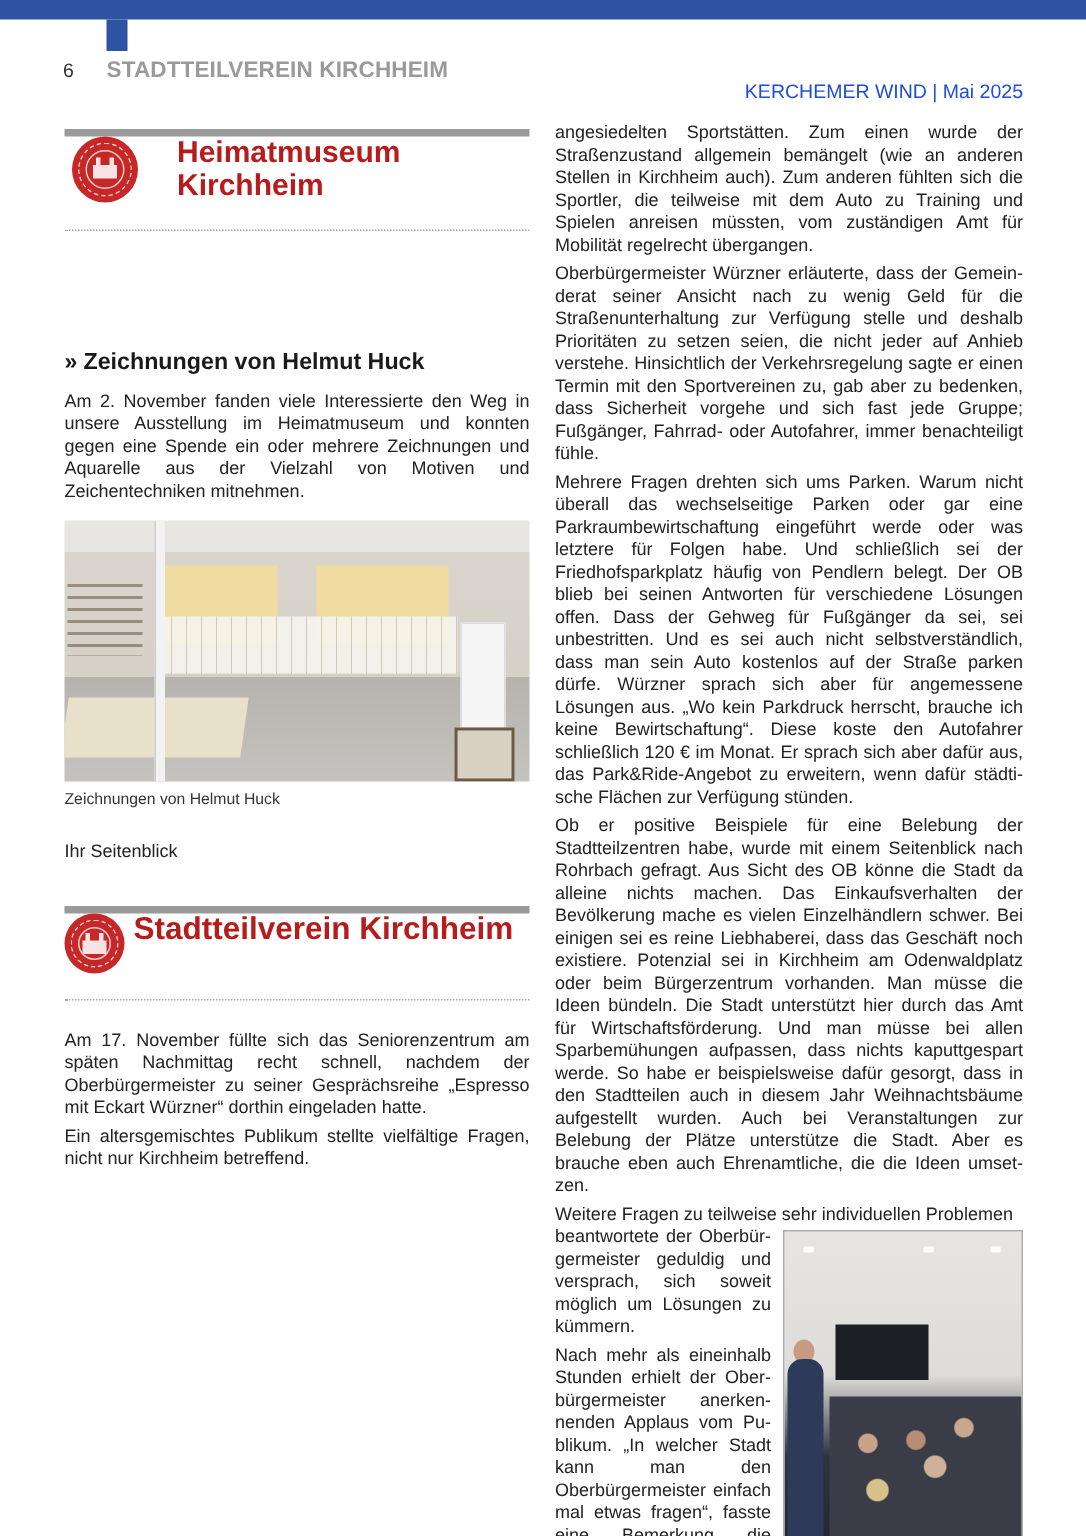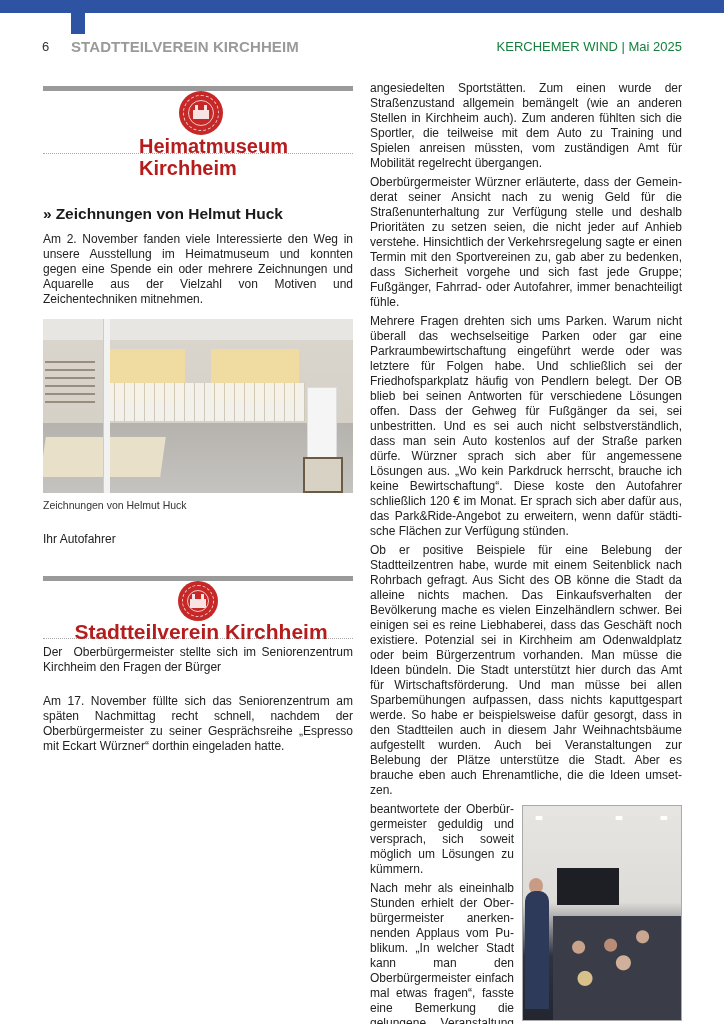--- a/index.html
+++ b/index.html
@@ -4,28 +4,28 @@
 <style>
   * { box-sizing: border-box; margin: 0; padding: 0; }
   html, body { width: 724px; height: 1024px; background: #ffffff; overflow: hidden; }
   body { position: relative; font-family: "Liberation Sans", "DejaVu Sans", sans-serif; color: #222; }
 
   .top-bar { position: absolute; left: 0; top: 0; width: 724px; height: 13px; background: #2e53a3; }
   .top-tab { position: absolute; left: 71px; top: 13px; width: 14px; height: 21px; background: #2e53a3; }
 
   .page-number { position: absolute; left: 42px; top: 39px; font-size: 13px; color: #333; }
   .section-label { position: absolute; left: 71px; top: 38px; font-size: 15px; font-weight: bold; color: #9a9a9a; letter-spacing: 0.1px; }
-  .pub-label { position: absolute; right: 42px; top: 39px; font-size: 13px; color: #15803d; }
+  .pub-label { position: absolute; right: 42px; top: 53px; font-size: 13px; color: #1d4ed8; }
 
   .col-left { position: absolute; left: 43px; top: 86px; width: 310px; }
   .col-right { position: absolute; left: 370px; top: 81px; width: 312px; }
 
   .banner-rule-top { height: 5px; background: #9a9a9a; }
   .banner-rule-bottom { height: 0; border-top: 1px dotted #aaa; }
-  .banner { display: flex; align-items: center; flex-direction: column; }
+  .banner { display: flex; align-items: flex-start; }
   .banner-1 { height: 62px; padding-left: 5px; }
   .banner-2 { height: 57px; padding-left: 0; }
 
   .seal { width: 44px; height: 44px; border-radius: 50%; background: #c62828; position: relative; flex: 0 0 auto; }
   .seal::before { content: ""; position: absolute; left: 4px; top: 4px; right: 4px; bottom: 4px; border-radius: 50%; border: 1px dashed #f3caca; }
   .seal::after { content: ""; position: absolute; left: 9px; top: 9px; right: 9px; bottom: 9px; border-radius: 50%; border: 1px solid #f3caca; }
   .seal .church { position: absolute; left: 14px; top: 14px; width: 16px; height: 14px; }
   .seal .church i { position: absolute; background: #f7e3e3; }
 
   .banner-title-1 { margin-left: 26px; color: #b71c1c; font-size: 20px; font-weight: bold; line-height: 22px; }
@@ -79,68 +79,69 @@
           </div>
       </div>
       <div class="banner-title-1">
         <div>Heimatmuseum</div>
         <div>Kirchheim</div>
       </div>
     </div>
     <div class="banner-rule-bottom"></div>
   </div>
 
-  <h2 class="article-heading" style="margin-top:50px">
+  <h2 class="article-heading" style="margin-top:78px">
     <span class="raquo">»</span><span>Zeichnungen von Helmut Huck</span>
   </h2>
   <div style="margin-top:8px">
     <p class="body">Am 2. November fanden viele Interessierte den Weg in un­sere Ausstellung im Heimatmuseum und konnten gegen eine Spende ein oder mehrere Zeichnungen und Aquarelle aus der Vielzahl von Motiven und Zeichentechniken mitneh­men.</p>
   </div>
 
   <div class="photo photo-museum" style="margin-top:12px">
     <div class="frames"></div>
     <div class="blind" style="left:64px;width:78px"></div>
     <div class="blind" style="left:168px;width:88px"></div>
     <div class="pics"></div>
     <div class="table"></div>
     <div class="pillar"></div>
     <div class="door"></div>
     <div class="portrait"></div>
   </div>
   <div class="caption">Zeichnungen von Helmut Huck</div>
-  <div class="signoff" style="margin-top:21px">Ihr Autofahrer</div>
+  <div class="signoff" style="margin-top:21px">Ihr Seitenblick</div>
 
   <div style="margin-top:30px">
     <div class="banner-rule-top"></div>
     <div class="banner banner-2">
       <div class="seal" style="width:40px;height:40px">
         <div class="church" style="left:12px;top:13px">
             <i style="left:0;top:5px;width:16px;height:9px"></i>
             <i style="left:2px;top:0;width:3px;height:6px"></i>
             <i style="left:11px;top:0;width:3px;height:6px"></i>
           </div>
       </div>
       <div class="banner-title-2">
         <div class="t">Stadtteilverein Kirchheim</div>
       </div>
     </div>
     <div class="banner-rule-bottom"></div>
   </div>
 
-  <p class="body" style="margin-top:6px;white-space:pre-wrap">Der  Oberbürgermeister stellte sich im Seniorenzentrum Kirchheim den Fragen der Bürger</p>
   <div style="margin-top:19px">
     <p class="body">Am 17. November füllte sich das Seniorenzentrum am spä­ten Nachmittag recht schnell, nachdem der Oberbürger­meister zu seiner Gesprächsreihe „Espresso mit Eckart Würzner“ dorthin eingeladen hatte.</p>
+    <p class="body">Ein altersgemischtes Publikum stellte vielfältige Fragen, nicht nur Kirchheim betreffend.</p>
   </div>
 </div>
 
 <div class="col-right">
   <p class="body">angesiedelten Sportstätten. Zum einen wurde der Straßen­zustand allgemein bemängelt (wie an anderen Stellen in Kirchheim auch). Zum anderen fühlten sich die Sportler, die teilweise mit dem Auto zu Training und Spielen anreisen müssten, vom zuständigen Amt für Mobilität regelrecht übergangen.</p>
   <p class="body">Oberbürgermeister Würzner erläuterte, dass der Gemein­derat seiner Ansicht nach zu wenig Geld für die Straßenun­terhaltung zur Verfügung stelle und deshalb Prioritäten zu setzen seien, die nicht jeder auf Anhieb verstehe. Hinsicht­lich der Verkehrsregelung sagte er einen Termin mit den Sportvereinen zu, gab aber zu bedenken, dass Sicherheit vorgehe und sich fast jede Gruppe; Fußgänger, Fahrrad- oder Autofahrer, immer benachteiligt fühle.</p>
   <p class="body">Mehrere Fragen drehten sich ums Parken. Warum nicht überall das wechselseitige Parken oder gar eine Parkraum­bewirtschaftung eingeführt werde oder was letztere für Fol­gen habe. Und schließlich sei der Friedhofsparkplatz häufig von Pendlern belegt. Der OB blieb bei seinen Antworten für verschiedene Lösungen offen. Dass der Gehweg für Fuß­gänger da sei, sei unbestritten. Und es sei auch nicht selbst­verständlich, dass man sein Auto kostenlos auf der Straße parken dürfe. Würzner sprach sich aber für angemessene Lösungen aus. „Wo kein Parkdruck herrscht, brauche ich keine Bewirtschaftung“. Diese koste den Autofahrer schließlich 120 € im Monat. Er sprach sich aber dafür aus, das Park&amp;Ride-Angebot zu erweitern, wenn dafür städti­sche Flächen zur Verfügung stünden.</p>
   <p class="body">Ob er positive Beispiele für eine Belebung der Stadtteilzen­tren habe, wurde  mit einem Seitenblick nach Rohrbach ge­fragt. Aus Sicht des OB könne die Stadt da alleine nichts machen. Das Einkaufsverhalten der Bevölkerung mache es vielen Einzelhändlern schwer. Bei einigen sei es reine Lieb­haberei, dass das Geschäft noch existiere. Potenzial sei in Kirchheim am Odenwaldplatz oder beim Bürgerzentrum vorhanden. Man müsse die Ideen bündeln. Die Stadt unter­stützt hier durch das Amt für Wirtschaftsförderung. Und man müsse bei allen Sparbemühungen aufpassen, dass nichts kaputtgespart werde. So habe er beispielsweise da­für gesorgt, dass in den Stadtteilen auch in diesem Jahr Weihnachtsbäume aufgestellt wurden. Auch bei Veranstal­tungen zur Belebung der Plätze unterstütze die Stadt. Aber es brauche eben auch Ehrenamtliche, die die Ideen umset­zen.</p>
+  <p class="body" style="margin-bottom:0">Weitere Fragen zu teilweise sehr individuellen Problemen</p>
   <div class="photo photo-meeting">
     <div class="lights"></div>
     <div class="tv"></div>
     <div class="crowd"></div>
     <div class="head"></div>
     <div class="speaker"></div>
   </div>
   <p class="body">beantwortete der Oberbür­germeister geduldig und versprach, sich soweit möglich um Lösungen zu kümmern.</p>
   <p class="body">Nach mehr als eineinhalb Stunden erhielt der Ober­bürgermeister anerken­nenden Applaus vom Pu­blikum. „In welcher Stadt kann man den Oberbürger­meister einfach mal etwas fragen“, fasste eine Bemer­kung die gelungene Veran­staltung zusammen.</p>
 </div>

